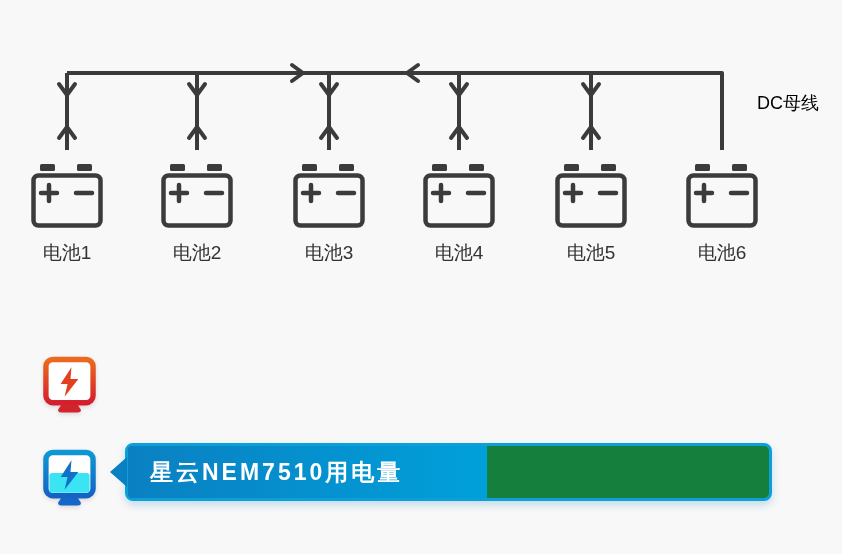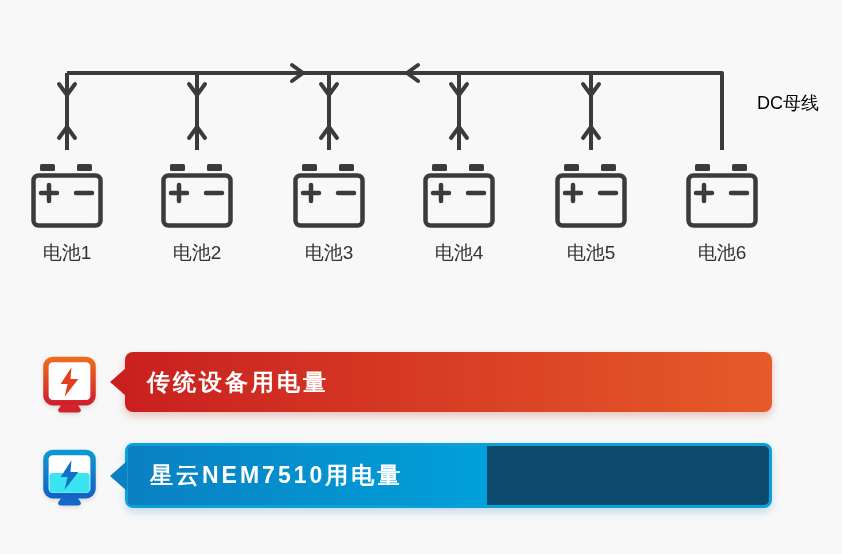--- a/index.html
+++ b/index.html
@@ -22,21 +22,21 @@
   .bar{position:absolute;left:125px;width:647px;border-radius:8px;display:flex;align-items:center;}
   .bar-label{color:#fff;font-size:23px;font-weight:bold;letter-spacing:3px;padding-left:22px;position:relative;z-index:2;white-space:nowrap;}
 
   .bar-red{top:352px;height:60px;
     background:linear-gradient(90deg,var(--bar1-start,#c9201f),var(--bar1-end,#e65b29));
     box-shadow:0 4px 8px rgba(190,50,30,.28);}
   .bar-red::before{content:"";position:absolute;left:-15px;top:50%;transform:translateY(-50%);
     border-top:14px solid transparent;border-bottom:14px solid transparent;
     border-right:16px solid var(--bar1-start,#c9201f);}
 
-  .bar-blue{top:443px;height:65px;box-sizing:border-box;background:#0c4a6e;
+  .bar-blue{top:443px;height:58px;box-sizing:border-box;background:#15803d;
     border:3px solid var(--bar2-border,#0c9fd8);
     box-shadow:0 4px 8px rgba(0,120,180,.22);}
   .bar-blue::before{content:"";position:absolute;left:-18px;top:50%;transform:translateY(-50%);
     border-top:15px solid transparent;border-bottom:15px solid transparent;
     border-right:17px solid var(--bar2-start,#0a80c2);}
   .bar-blue .fill{position:absolute;left:0;top:0;bottom:0;width:56%;
     background:linear-gradient(90deg,var(--bar2-start,#0a80c2),var(--bar2-end,#00a0da));
     border-radius:4px 0 0 4px;z-index:1;}
 </style>
 </head>
@@ -96,23 +96,20 @@
         <linearGradient id="gRed" x1="0" y1="0" x2="0" y2="1">
           <stop offset="0" stop-color="#ec6a1e"></stop>
             <stop offset="1" stop-color="#d31f2d"></stop>
         </linearGradient>
       </defs>
       <rect x="4" y="3" width="48" height="44" rx="7" fill="#ffffff" stroke="url(#gRed)" stroke-width="5.5"></rect>
       <path d="M30,11 L19,28 L26,28 L23,41 L37,23 L29,23 Z" fill="#e33f1e"></path>
       <path d="M20,48.5 H36 L39.5,54 Q40,57 36.5,57 H19.5 Q16,57 16.5,54 Z" fill="#d2242b"></path>
     </svg>
   </div>
-  <div class="bar bar-red">
-    <span class="bar-label">传统设备用电量</span>
-  </div>
 
   <div class="meter-icon icon-blue">
     <svg width="55" height="58" viewBox="0 0 56 58">
       <defs>
         <linearGradient id="gBlue" x1="0" y1="0" x2="0" y2="1">
           <stop offset="0" stop-color="#0e97d4"></stop>
             <stop offset="1" stop-color="#1462c4"></stop>
         </linearGradient>
       </defs>
       <rect x="4" y="3" width="48" height="44" rx="7" fill="#ffffff" stroke="url(#gBlue)" stroke-width="5.5"></rect>

